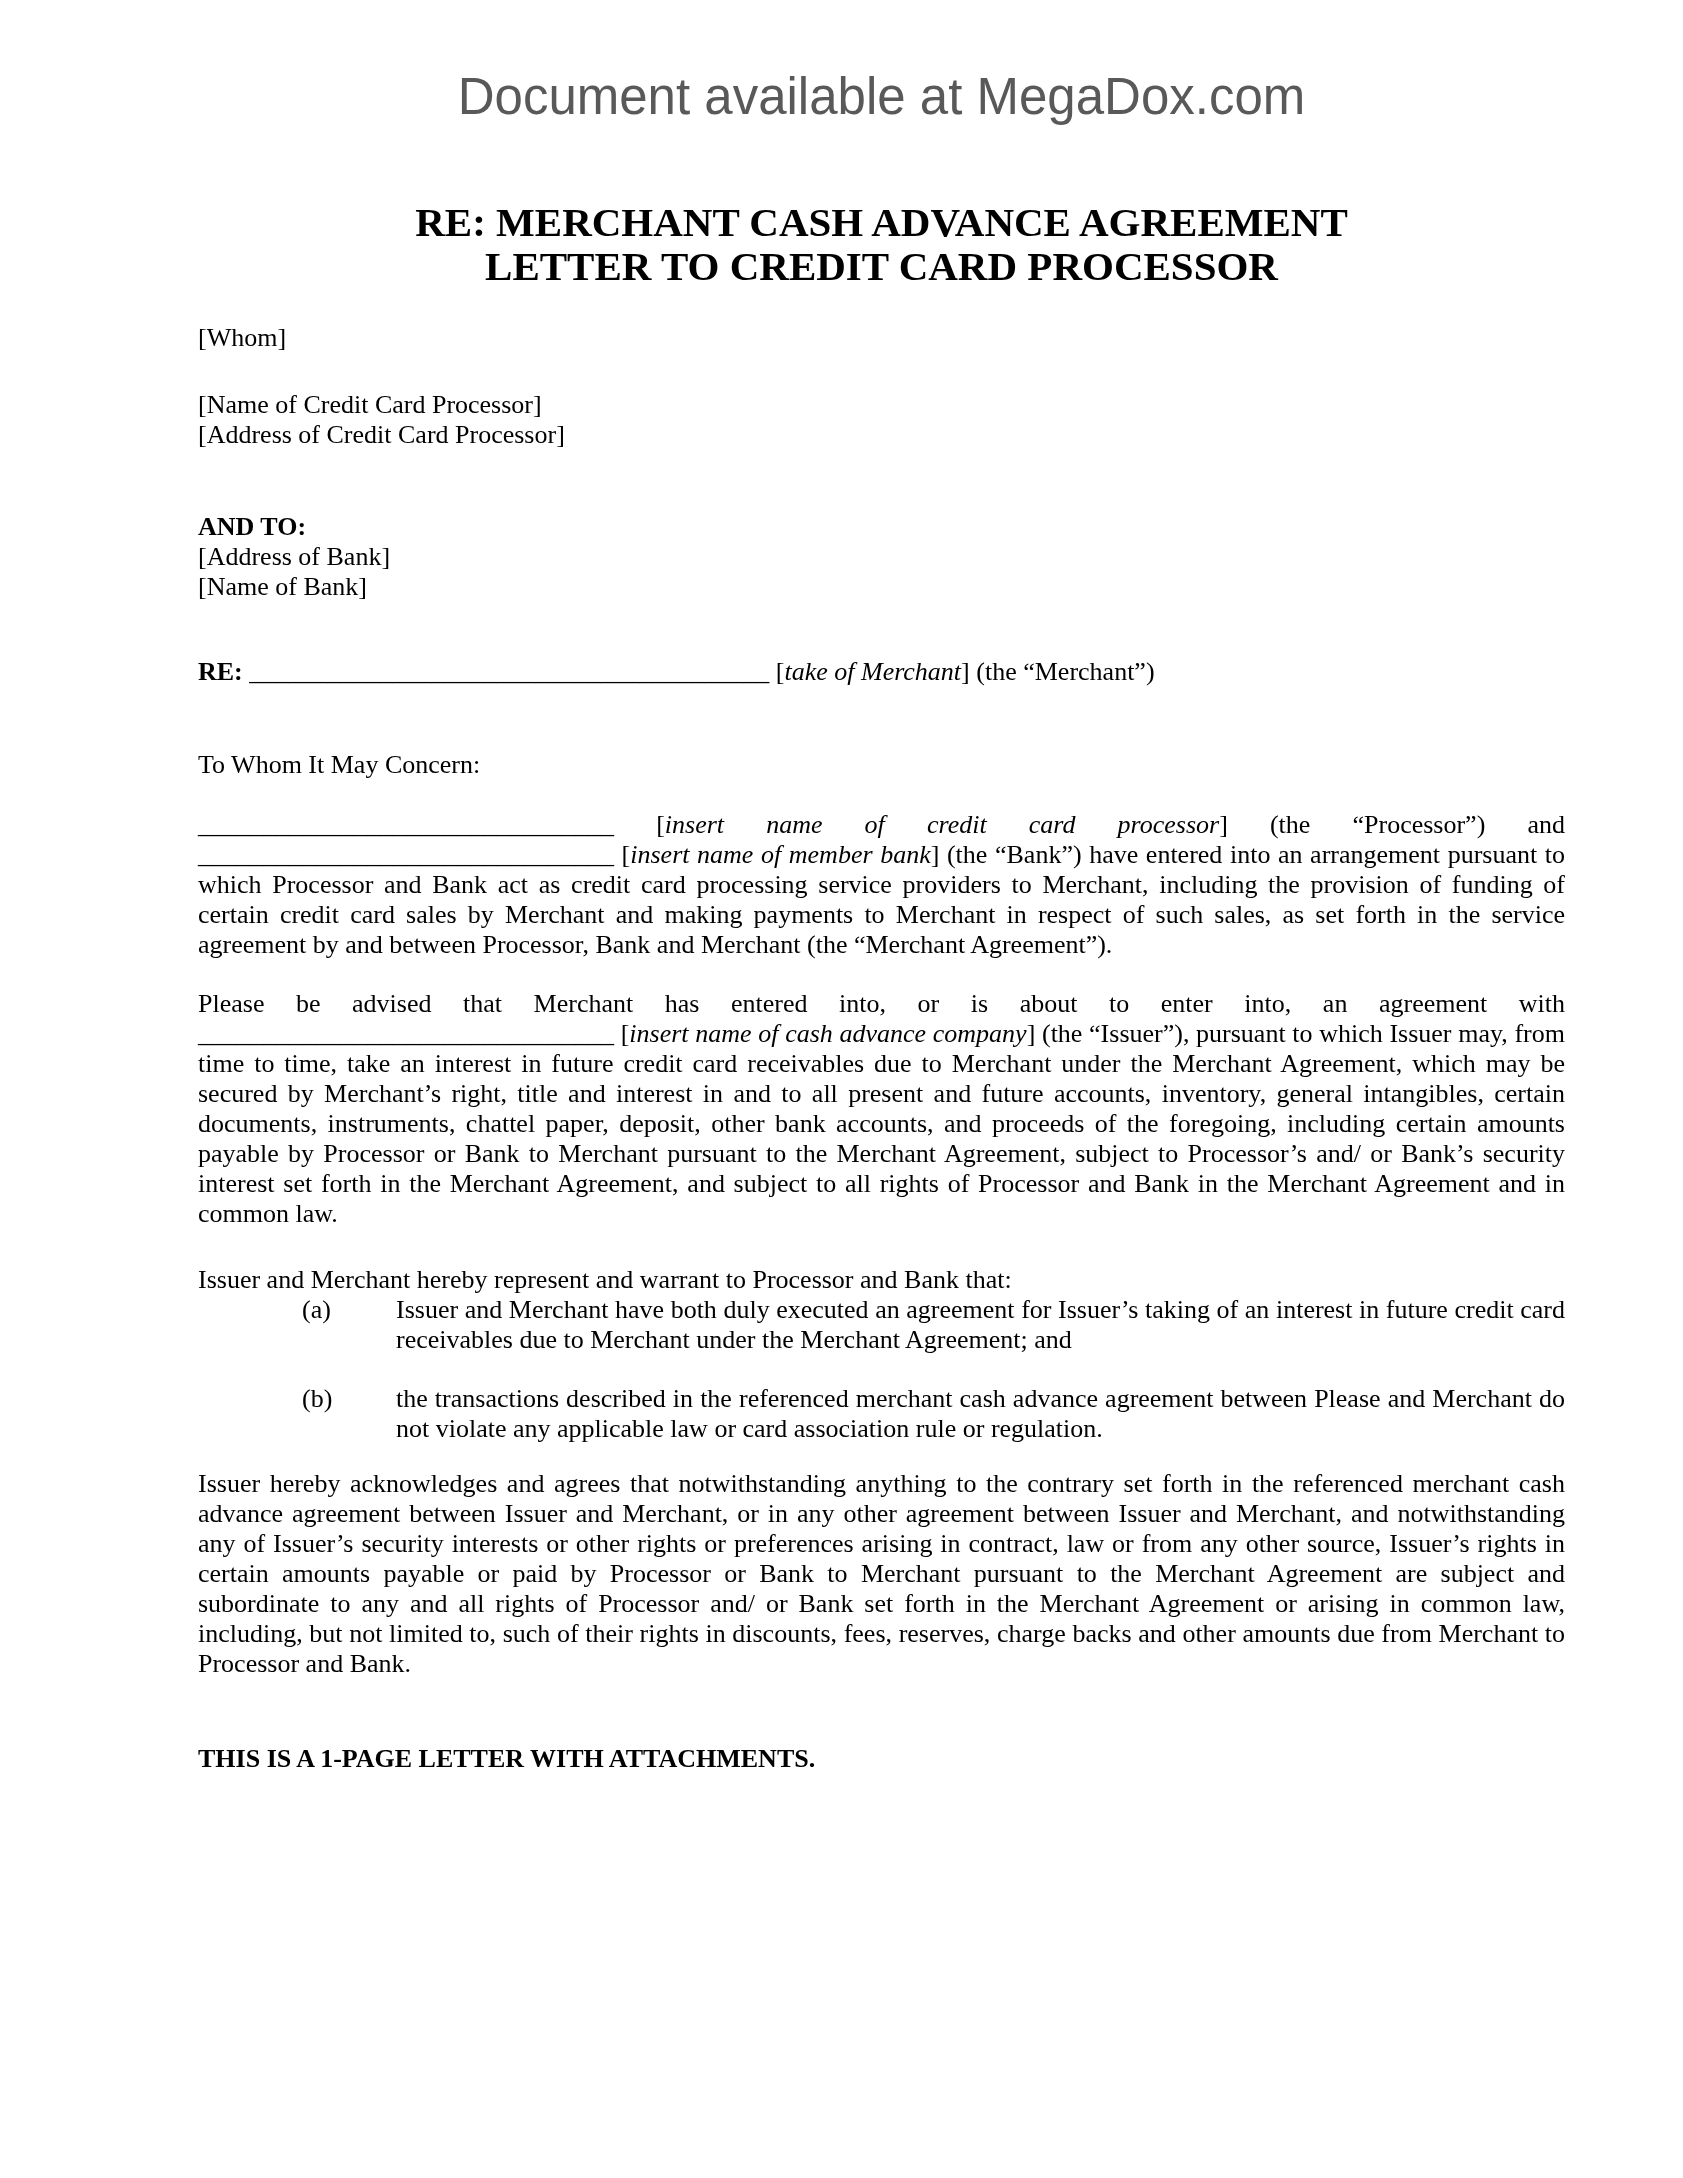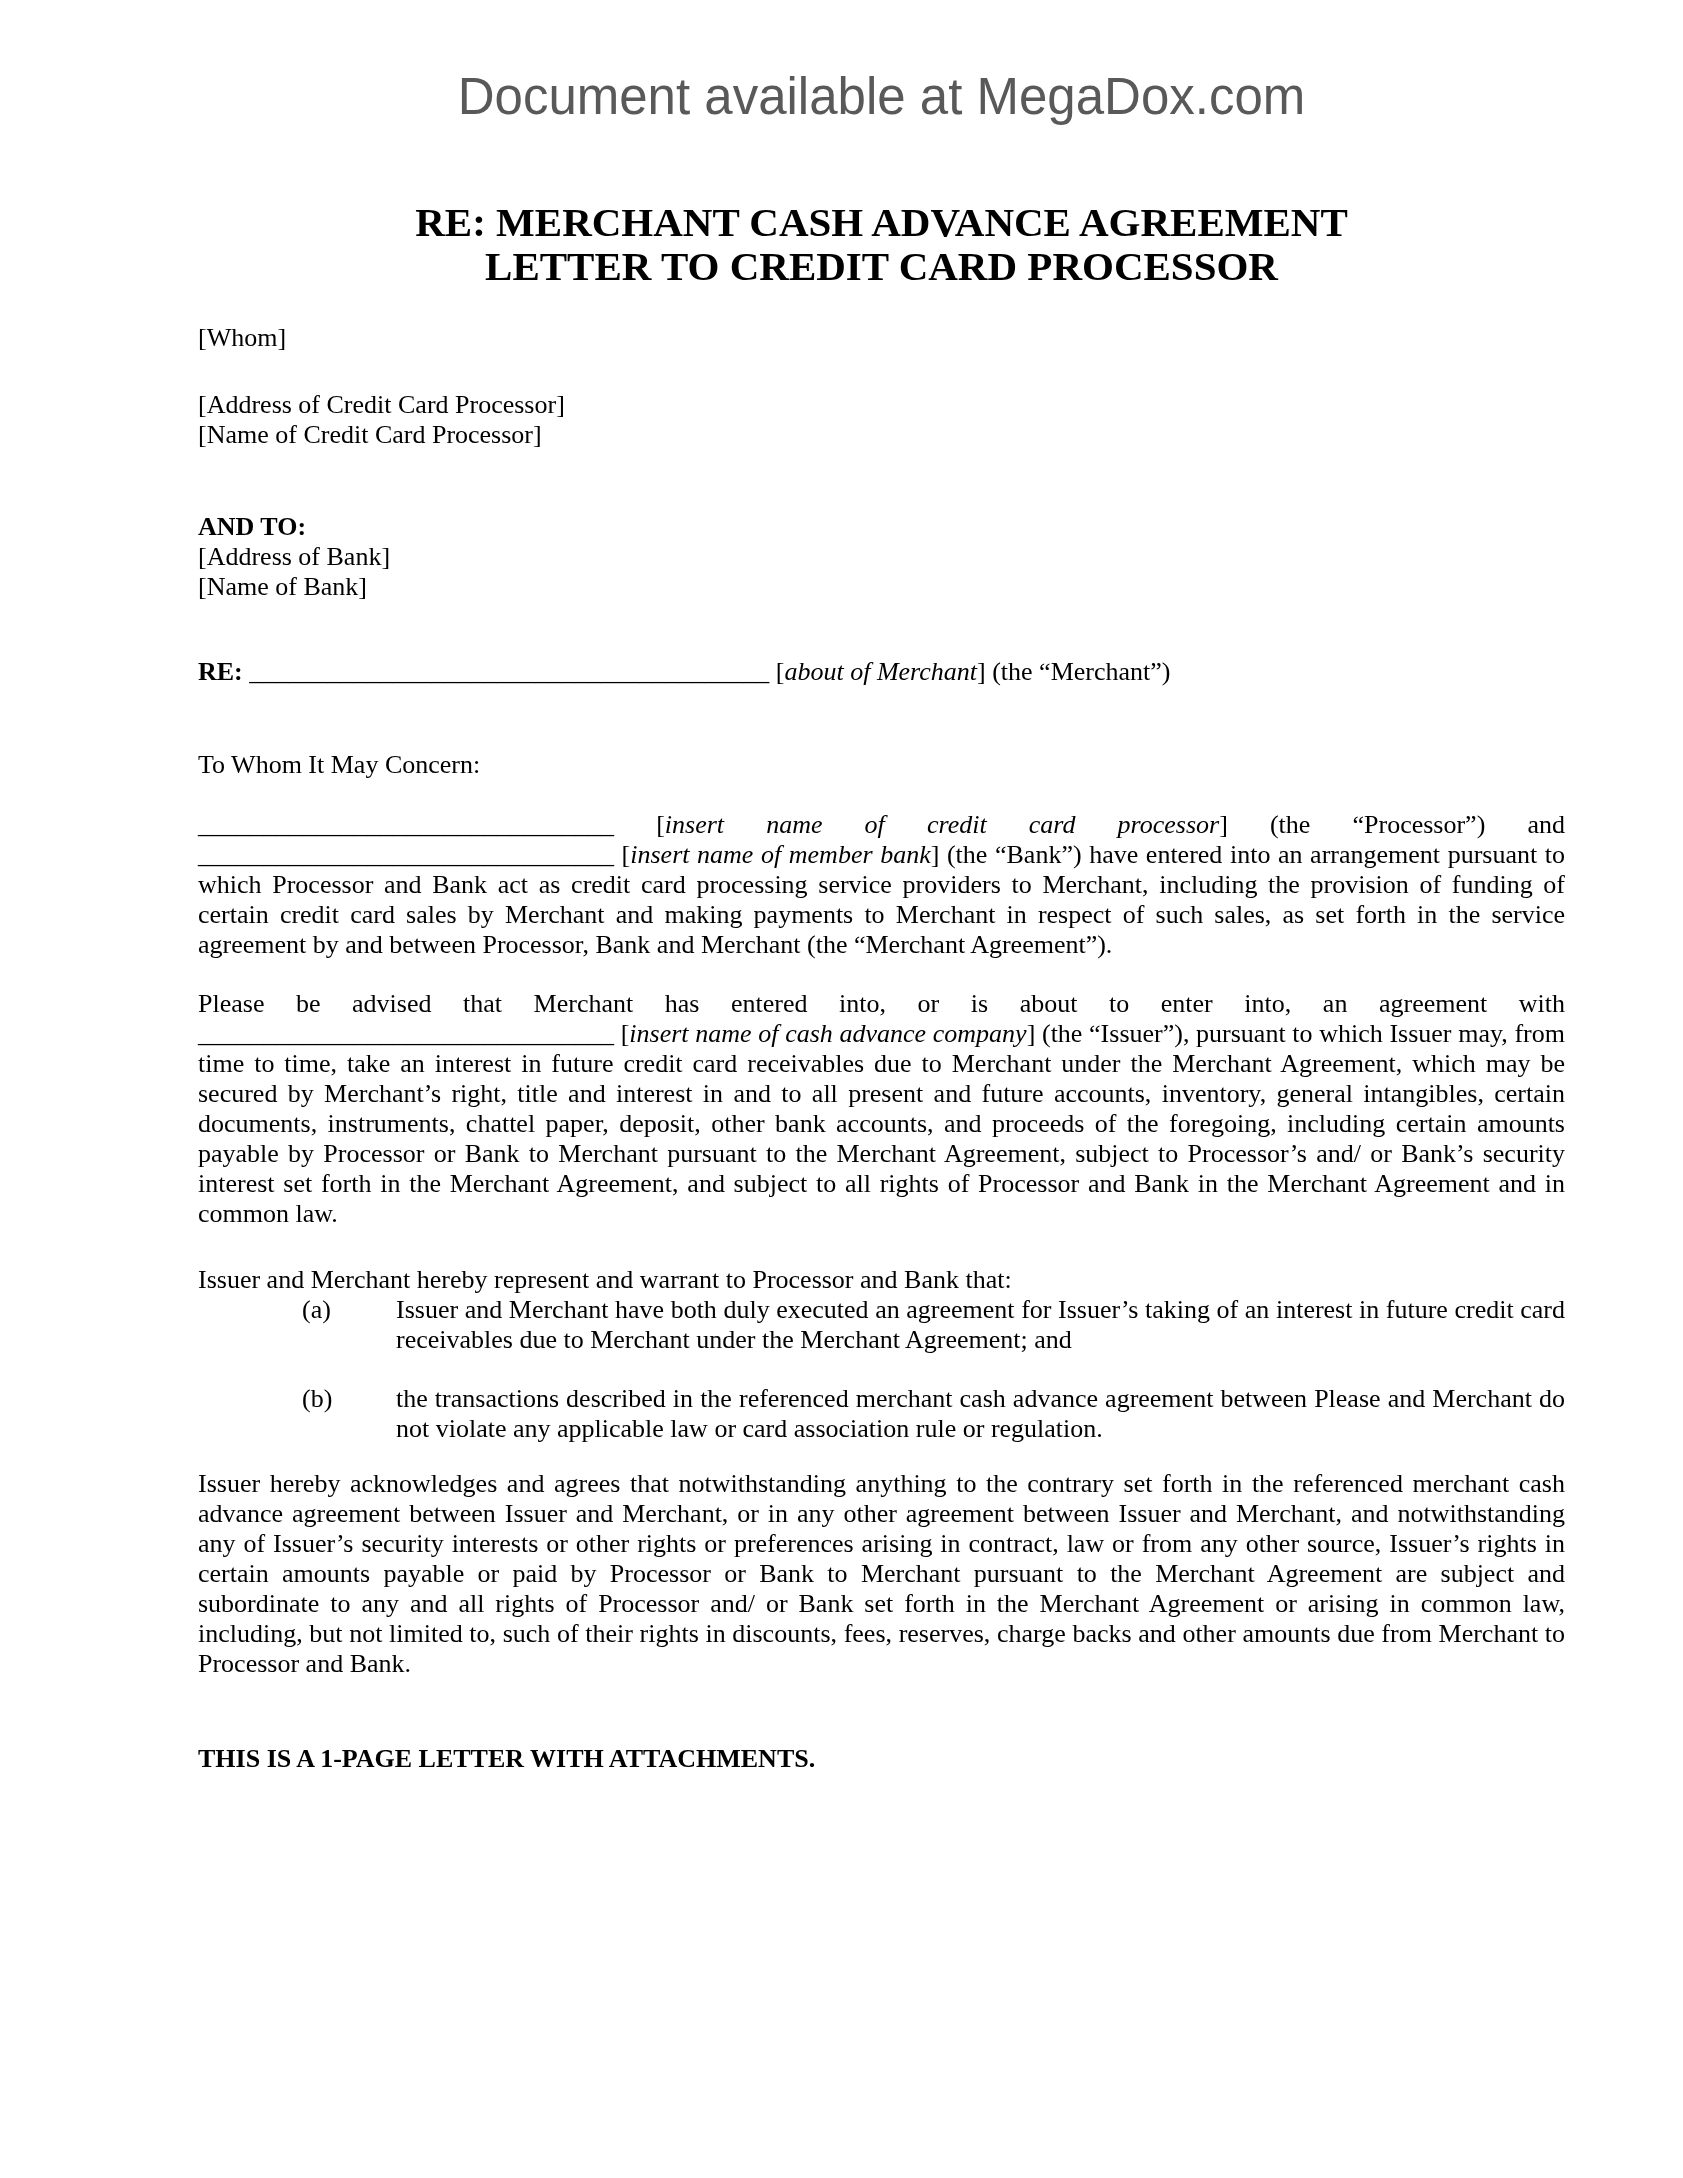--- a/index.html
+++ b/index.html
@@ -58,32 +58,32 @@
   <div class="watermark">Document available at MegaDox.com</div>
 
   <div class="title-block">
     <div>RE: MERCHANT CASH ADVANCE AGREEMENT</div>
     <div>LETTER TO CREDIT CARD PROCESSOR</div>
   </div>
 
   <p class="date-line">[Whom]</p>
 
   <div class="block-processor">
+    <p>[Name of Credit Card Processor]</p>
     <p>[Address of Credit Card Processor]</p>
-    <p>[Name of Credit Card Processor]</p>
   </div>
 
   <div class="block-bank">
     <p class="bold">AND TO:</p>
     <p>[Address of Bank]</p>
     <p>[Name of Bank]</p>
   </div>
 
   <p class="re-line">
-    <span class="bold">RE:</span><span><span> </span><span class="seg-blank">________________________________________</span><span> [</span><span class="seg-i">about of Merchant</span><span>] (the “Merchant”)</span></span>
+    <span class="bold">RE:</span><span><span> </span><span class="seg-blank">________________________________________</span><span> [</span><span class="seg-i">take of Merchant</span><span>] (the “Merchant”)</span></span>
   </p>
 
   <p class="salutation">To Whom It May Concern:</p>
 
   <p class="just p-intro"><span class="seg-blank">________________________________</span><span> [</span><span class="seg-i">insert name of credit card processor</span><span>] (the “Processor”) and </span><span class="seg-blank">________________________________</span><span> [</span><span class="seg-i">insert name of member bank</span><span>] (the “Bank”) have entered into an arrangement pursuant to which Processor and Bank act as credit card processing service providers to Merchant, including the provision of funding of certain credit card sales by Merchant and making payments to Merchant in respect of such sales, as set forth in the service agreement by and between Processor, Bank and Merchant (the “Merchant Agreement”).</span></p>
 
   <p class="just p-advised"><span>Please be advised that Merchant has entered into, or is about to enter into, an agreement with </span><span class="seg-blank">________________________________</span><span> [</span><span class="seg-i">insert name of cash advance company</span><span>] (the “Issuer”), pursuant to which Issuer may, from time to time, take an interest in future credit card receivables due to Merchant under the Merchant Agreement, which may be secured by Merchant’s right, title and interest in and to all present and future accounts, inventory, general intangibles, certain documents, instruments, chattel paper, deposit, other bank accounts, and proceeds of the foregoing, including certain amounts payable by Processor or Bank to Merchant pursuant to the Merchant Agreement, subject to Processor’s and/ or Bank’s security interest set forth in the Merchant Agreement, and subject to all rights of Processor and Bank in the Merchant Agreement and in common law.</span></p>
 
   <p class="p-represent">Issuer and Merchant hereby represent and warrant to Processor and Bank that:</p>
 

